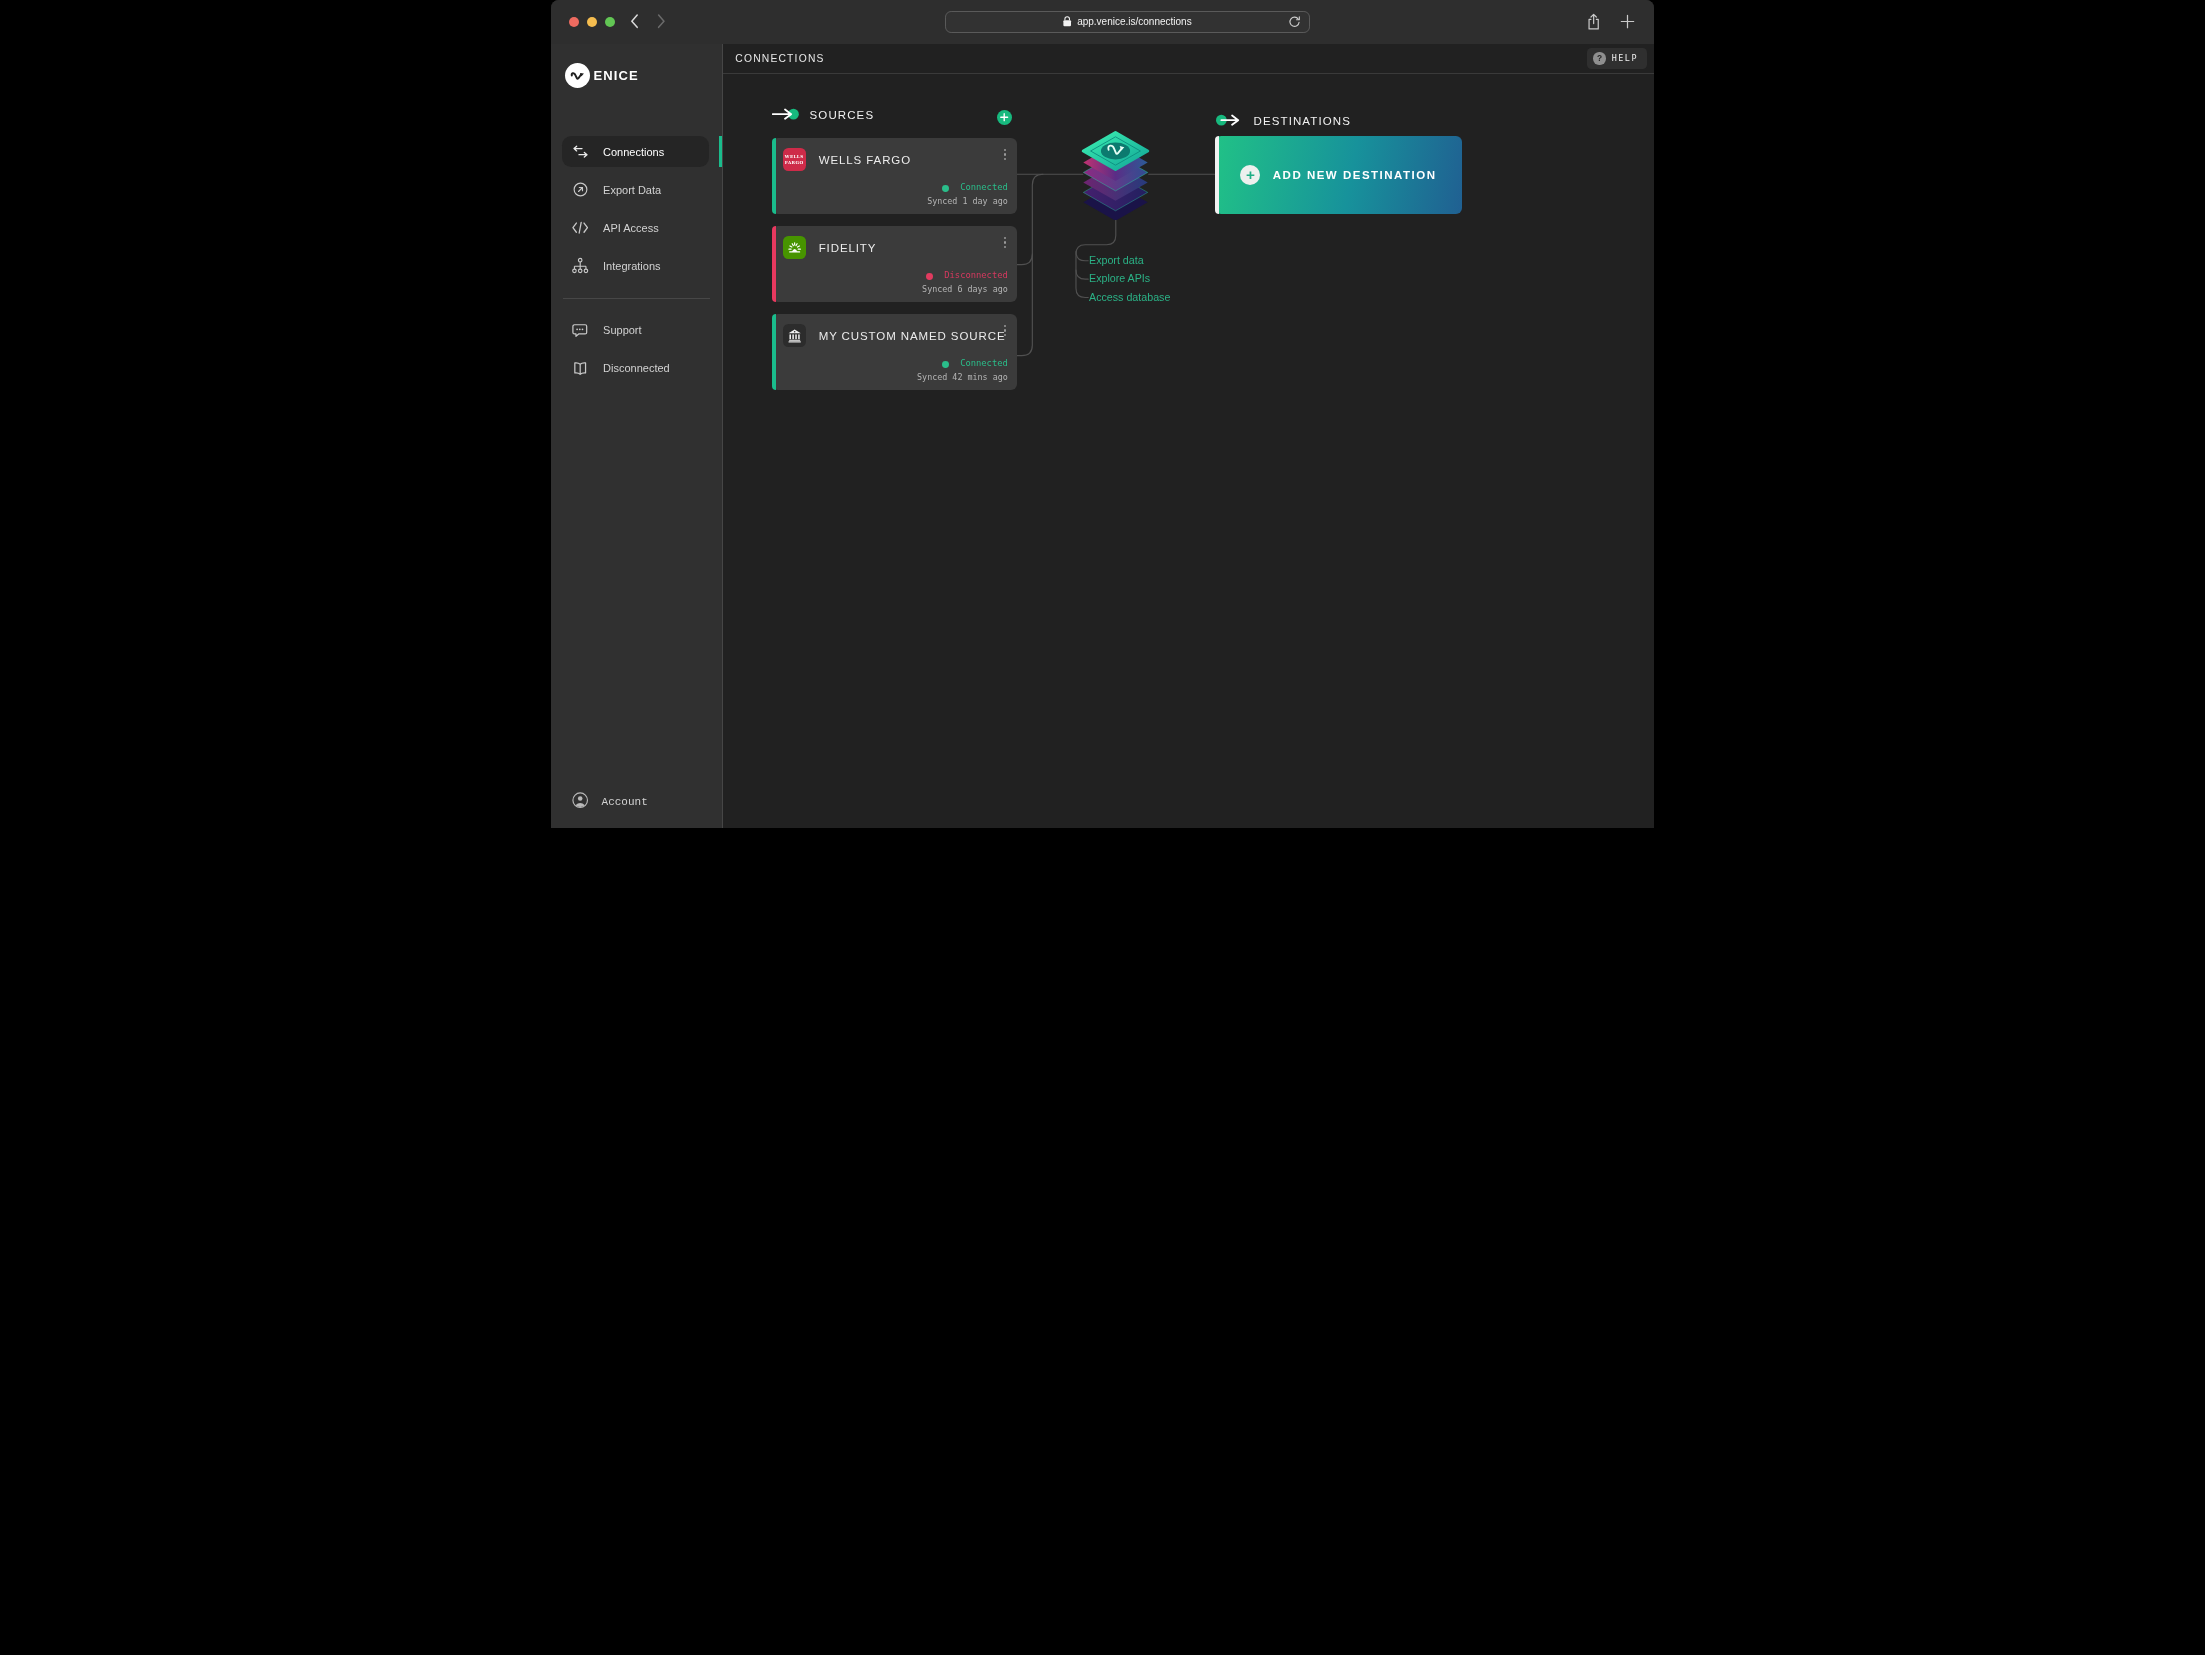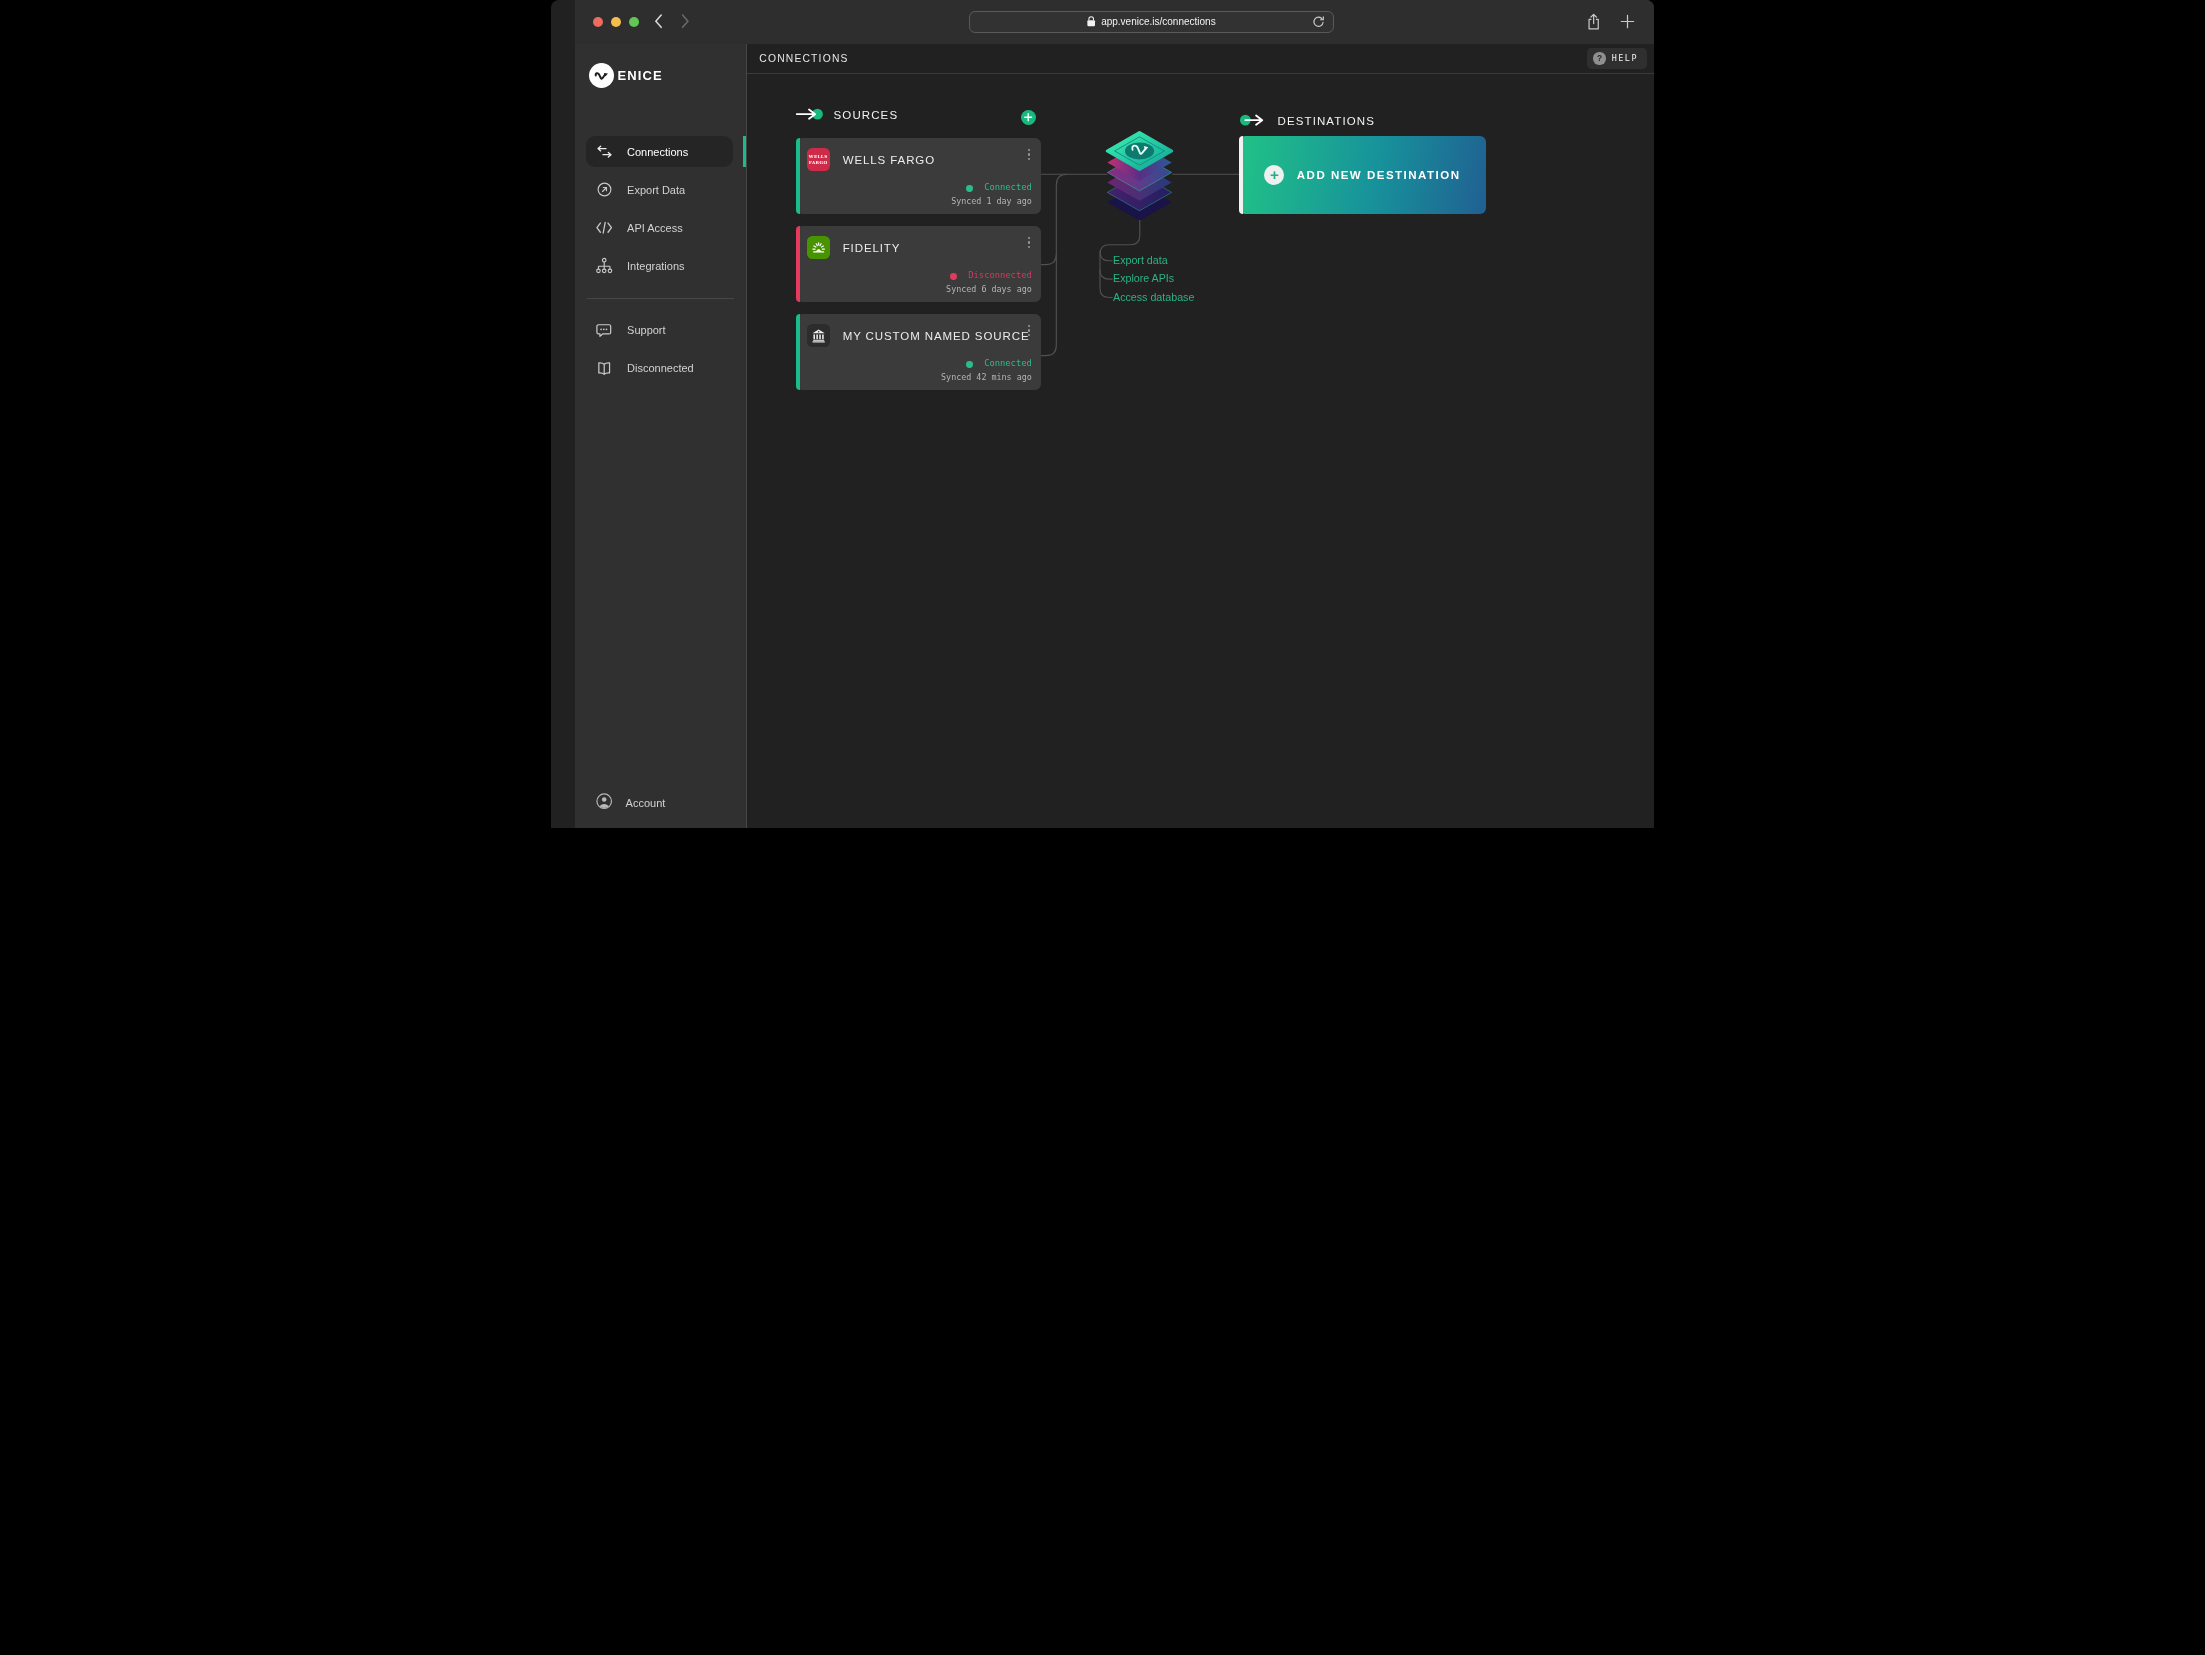--- a/index.html
+++ b/index.html
@@ -1,18 +1,18 @@
 <!DOCTYPE html>
 <html style="font-size:12.3px"><head>
 <meta charset="utf-8">
 <style>
   html,body{margin:0;padding:0;background:#000;font-family:"Liberation Sans",sans-serif;}
   *{box-sizing:border-box;}
   .window{position:relative;width:1103px;height:828px;margin:0 auto;background:#212121;
-          border-radius:7.7px 7.7px 0 0;overflow:hidden;padding-left:24px;}
+          border-radius:7.7px 7.7px 0 0;overflow:hidden;}
   
   .chrome{position:relative;height:44px;background:#2e2e2e;}
   .lights{position:absolute;left:17.6px;top:17px;display:flex;gap:8.4px;}
   .light{width:10px;height:10px;border-radius:50%;}
   .light.red{background:#ee6b60;} .light.yellow{background:#f5bd4f;} .light.green{background:#62c654;}
   .navarrows{position:absolute;left:77px;top:12.3px;display:flex;gap:12.3px;}
   .navarrows svg{display:block;}
   .urlbar{position:absolute;left:394px;top:10.7px;width:365px;height:22px;border:0.8px solid #5a5a5a;
           border-radius:6.1px;background:#323232;display:flex;align-items:center;justify-content:center;
           color:#f2f2f2;font-size:10px;}
@@ -26,21 +26,21 @@
   .logo-circle{width:25px;height:25px;border-radius:50%;background:#fff;display:flex;align-items:center;justify-content:center;}
   .logo-text{color:#fff;font-size:13px;font-weight:bold;letter-spacing:1.1px;}
   .nav{margin-top:48px;display:flex;flex-direction:column;gap:6.9px;padding:0 0 0 10.7px;}
   .nav-item{display:flex;align-items:center;gap:13.8px;height:31px;width:147px;border-radius:9.2px;
             padding-left:9.2px;color:#d2d2d2;font-size:11px;cursor:default;}
   .nav-item .ic{display:flex;width:18.4px;justify-content:center;}
   .nav-item.active{background:#252525;color:#fff;}
   .active-bar{position:absolute;right:0;top:92px;width:3.1px;height:31px;background:#1abc8c;}
   .side-divider{height:0.8px;background:#474747;margin:17px 12.3px 16px 12.3px;}
   .account{position:absolute;left:10.7px;bottom:15.3px;display:flex;align-items:center;gap:12.3px;
-           color:#d2d2d2;font-size:11px;padding-left:9.2px;}
+           color:#d2d2d2;font-size:11px;padding-left:9.2px;font-family:Liberation Mono, monospace;}
   
   .main{flex:1;position:relative;background:#212121;display:flex;flex-direction:column;}
   .main-header{height:30px;border-bottom:0.8px solid #3a3a3a;display:flex;align-items:center;
                justify-content:space-between;padding:0 6.9px 0 12.3px;flex:none;}
   .page-title{color:#e8e8e8;font-size:10.3px;letter-spacing:1.2px;}
   .help-btn{display:flex;align-items:center;gap:6.1px;background:#2f2f2f;border-radius:4.6px;height:21.4px;
             padding:0 9.2px 0 6.1px;color:#f0f0f0;font-family:"DejaVu Sans Mono",monospace;font-size:8.4px;letter-spacing:1.5px;}
   .help-q{width:12.3px;height:12.3px;border-radius:50%;background:#8f8f8f;color:#262626;display:flex;
           align-items:center;justify-content:center;font-size:8.4px;font-weight:bold;font-family:"Liberation Sans",sans-serif;letter-spacing:0;}
   .canvas{position:relative;flex:1;}

